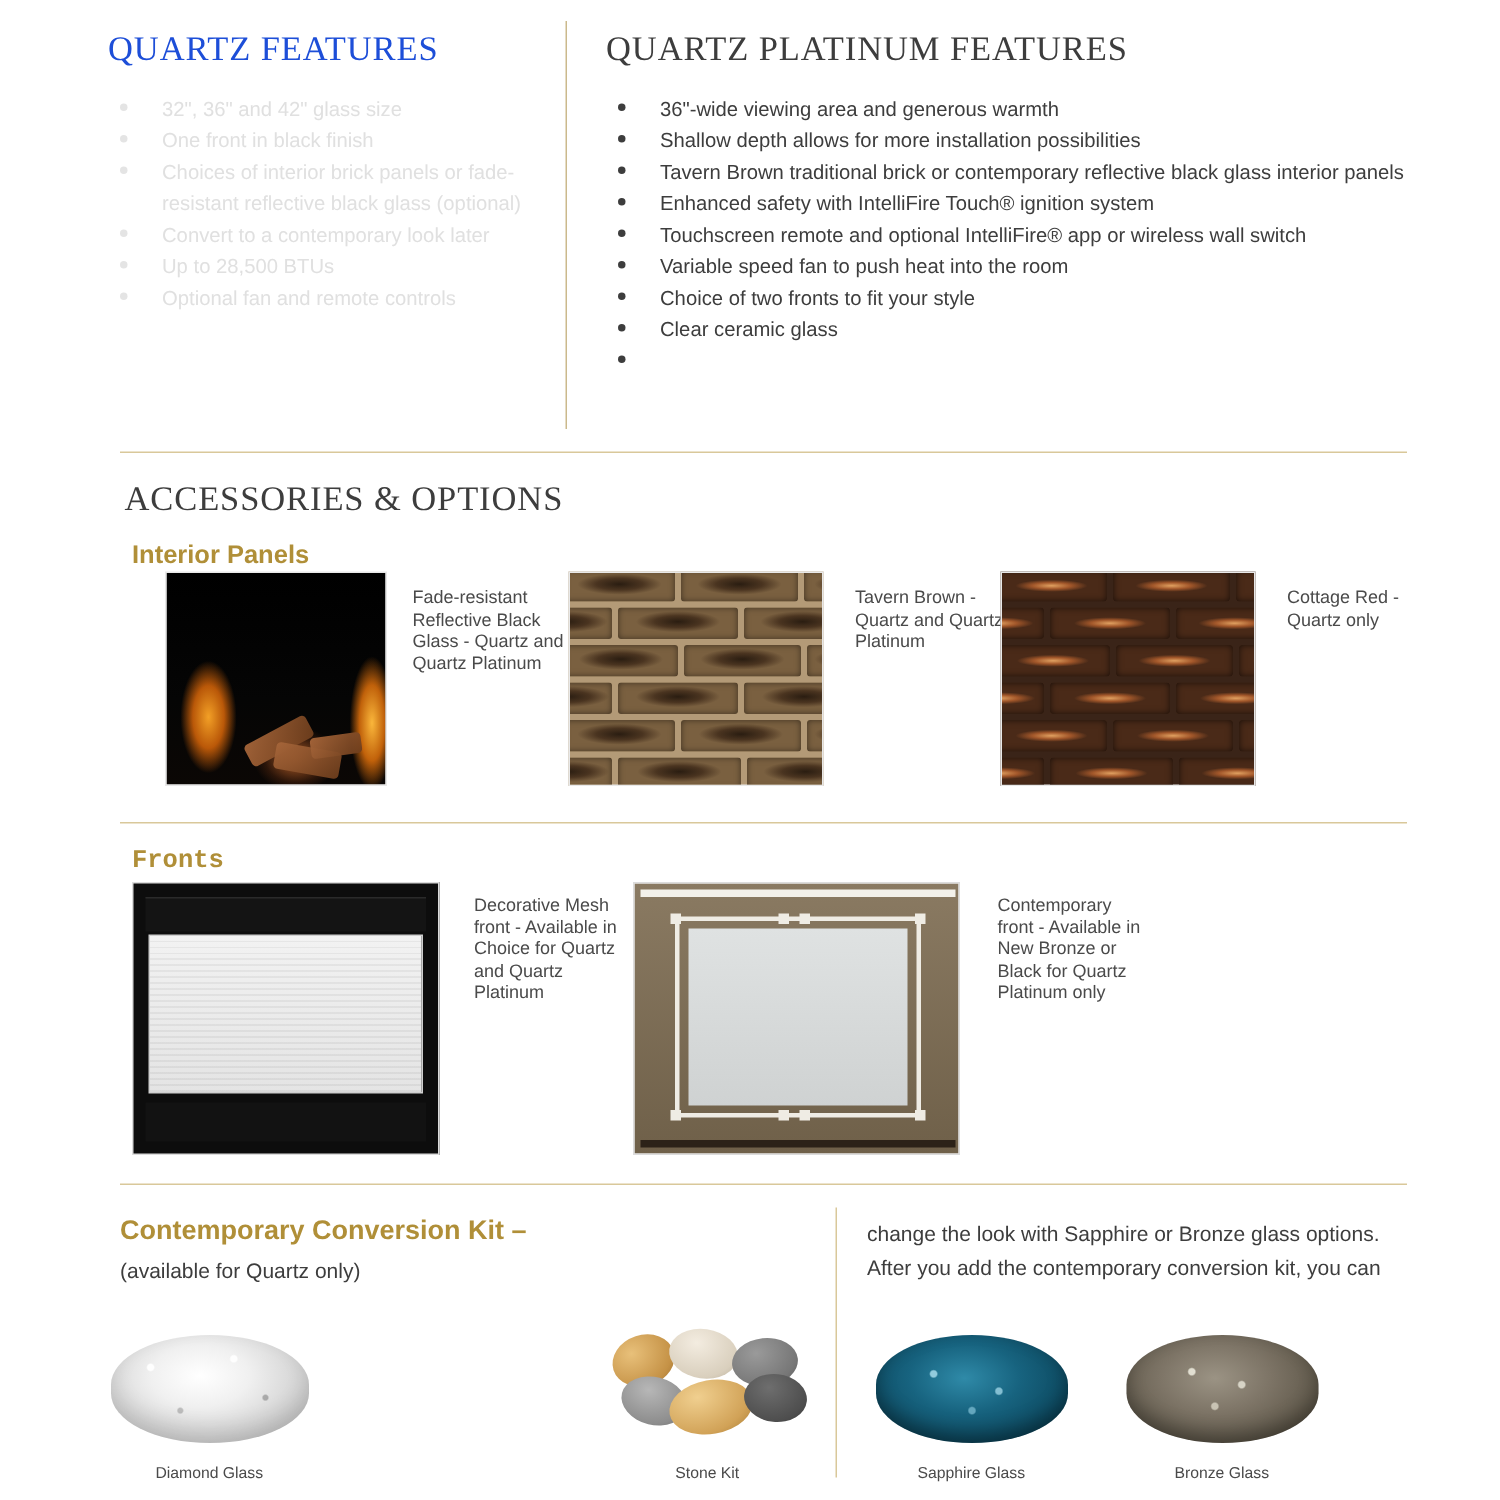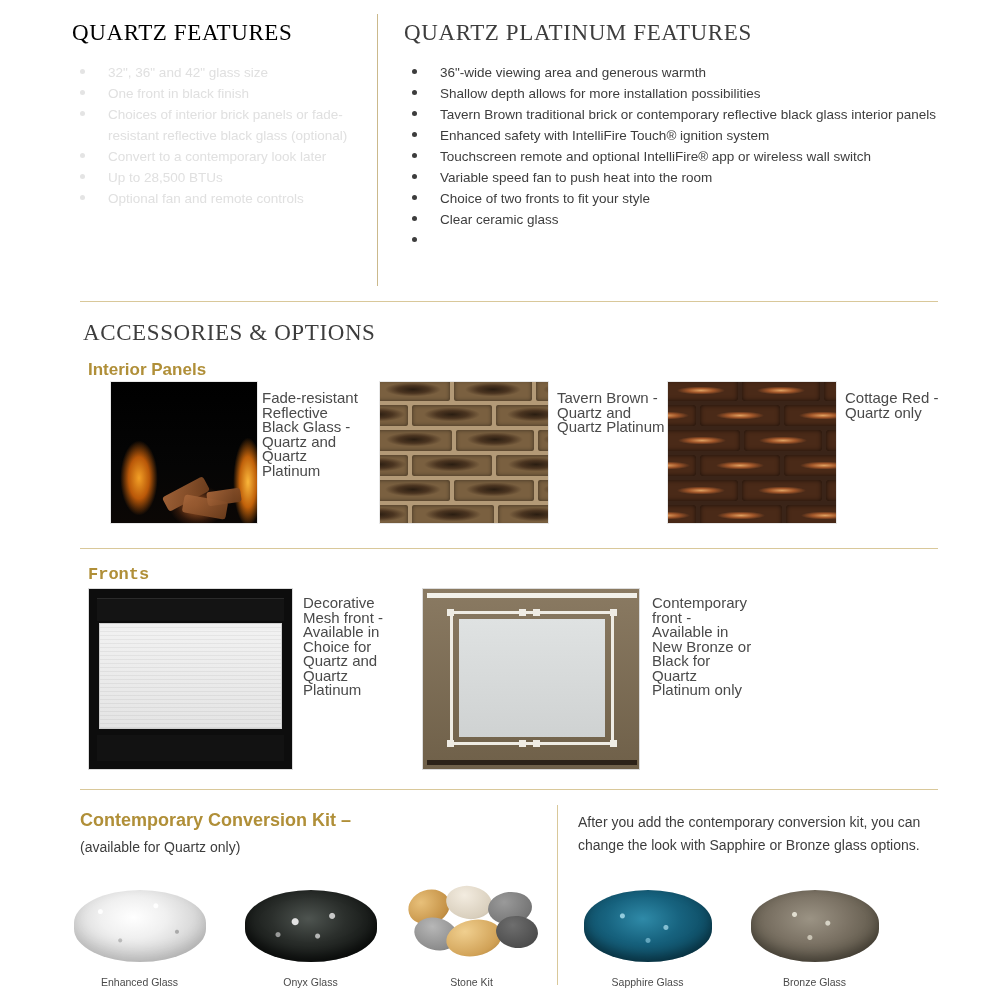--- a/index.html
+++ b/index.html
@@ -20,21 +20,21 @@
     letter-spacing:.6px;
   }
 
   
   .features{position:absolute;left:0;top:0;width:1000px;height:296px;}
   .col-left{position:absolute;left:72px;top:18px;width:300px;}
   .col-div{position:absolute;left:377px;top:14px;width:1px;height:272px;background:#cbb98c;}
   .col-right{position:absolute;left:404px;top:18px;width:545px;}
 
   .feat-title{font-size:23px;line-height:30px;}
-  .col-left .feat-title{color:#000000;}
+  .col-left .feat-title{color:#1d4ed8;}
   .col-right .feat-title{color:#3d3d3d;}
 
   ul.feat{list-style:none;margin:14px 0 0 0;padding:0;}
   ul.feat li{
     position:relative;padding-left:36px;
     font-size:13.5px;line-height:21px;margin-bottom:0px;
   }
   ul.feat li .bul{
     position:absolute;left:8px;top:7px;width:5px;height:5px;border-radius:50%;
   }
@@ -57,21 +57,21 @@
     font-size:17px;font-weight:bold;color:#b08f38;
     font-family:"Liberation Sans",sans-serif;
   }
   .interior-label{position:absolute;left:88px;top:360px;}
   .fronts-label{position:absolute;left:88px;top:565px;font-family:Liberation Mono, monospace;}
 
   
   .panel{position:absolute;}
   .panel .img{position:absolute;left:0;top:0;border:1px solid #e8e8e8;box-sizing:border-box;}
   .cap{
-    position:absolute;font-size:15px;line-height:14.5px;color:#4a4a4a;
+    position:absolute;font-size:12px;line-height:14.5px;color:#4a4a4a;margin-left:13px;
   }
 
   
   .img-blackglass{
     width:148px;height:143px;
     background:
       radial-gradient(ellipse 26px 52px at 28px 96px, rgba(255,168,40,.95) 0%, rgba(255,120,10,.72) 40%, rgba(120,40,0,0) 72%),
       radial-gradient(ellipse 20px 60px at 137px 100px, rgba(255,186,60,.98) 0%, rgba(255,128,12,.75) 42%, rgba(120,40,0,0) 74%),
       radial-gradient(ellipse 34px 26px at 86px 124px, rgba(198,104,44,.9) 0%, rgba(120,55,20,.3) 60%, rgba(0,0,0,0) 82%),
       linear-gradient(180deg,#000 0%,#050505 60%,#0b0705 100%);
@@ -341,31 +341,27 @@
   <div class="hr3"></div>
 
   <div class="kit-title">Contemporary Conversion Kit –</div>
   <div class="kit-sub">
     <div>(available for Quartz only)</div>
   </div>
 
   <div class="bot-vrule"></div>
 
   <div class="kit-note">
+    <div>change the look with Sapphire or Bronze glass options.</div>
     <div>After you add the contemporary conversion kit, you can</div>
-    <div>change the look with Sapphire or Bronze glass options.</div>
   </div>
 
   <div class="media" style="left:72px;top:890px;width:135px;height:105px;">
     <span class="pile diamond"></span>
-    <span class="lbl">Enhanced Glass</span>
-  </div>
-  <div class="media" style="left:243px;top:890px;width:135px;height:105px;">
-    <span class="pile onyx"></span>
-    <span class="lbl">Onyx Glass</span>
+    <span class="lbl">Diamond Glass</span>
   </div>
   <div class="media" style="left:404px;top:884px;width:135px;height:111px;">
     <span class="stones">
       <i class="s1"></i>
       <i class="s2"></i>
       <i class="s3"></i>
       <i class="s4"></i>
       <i class="s5"></i>
       <i class="s6"></i>
     </span>

